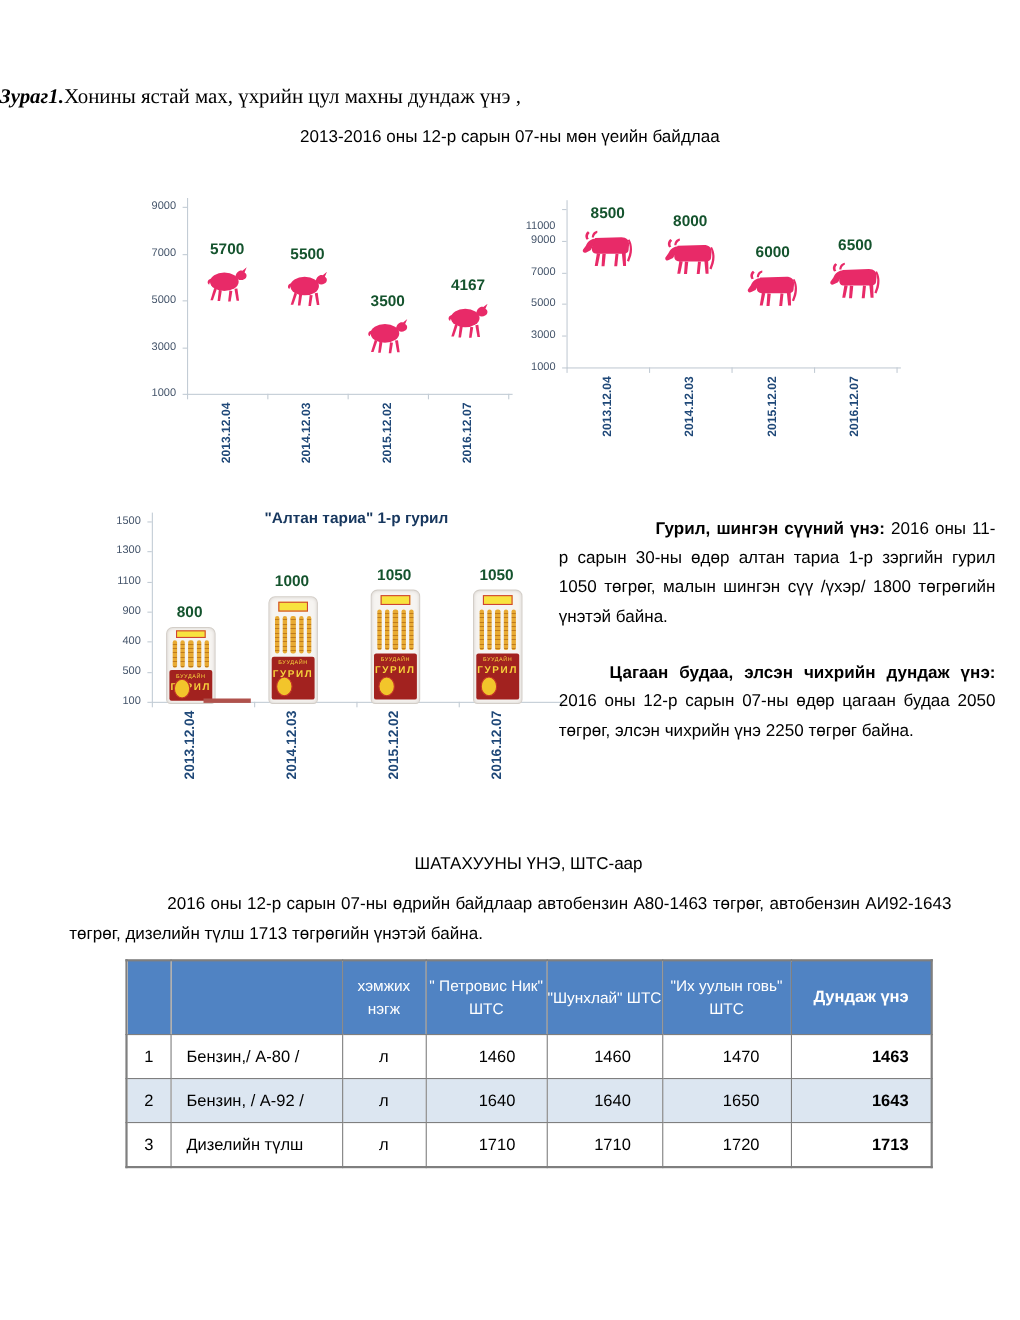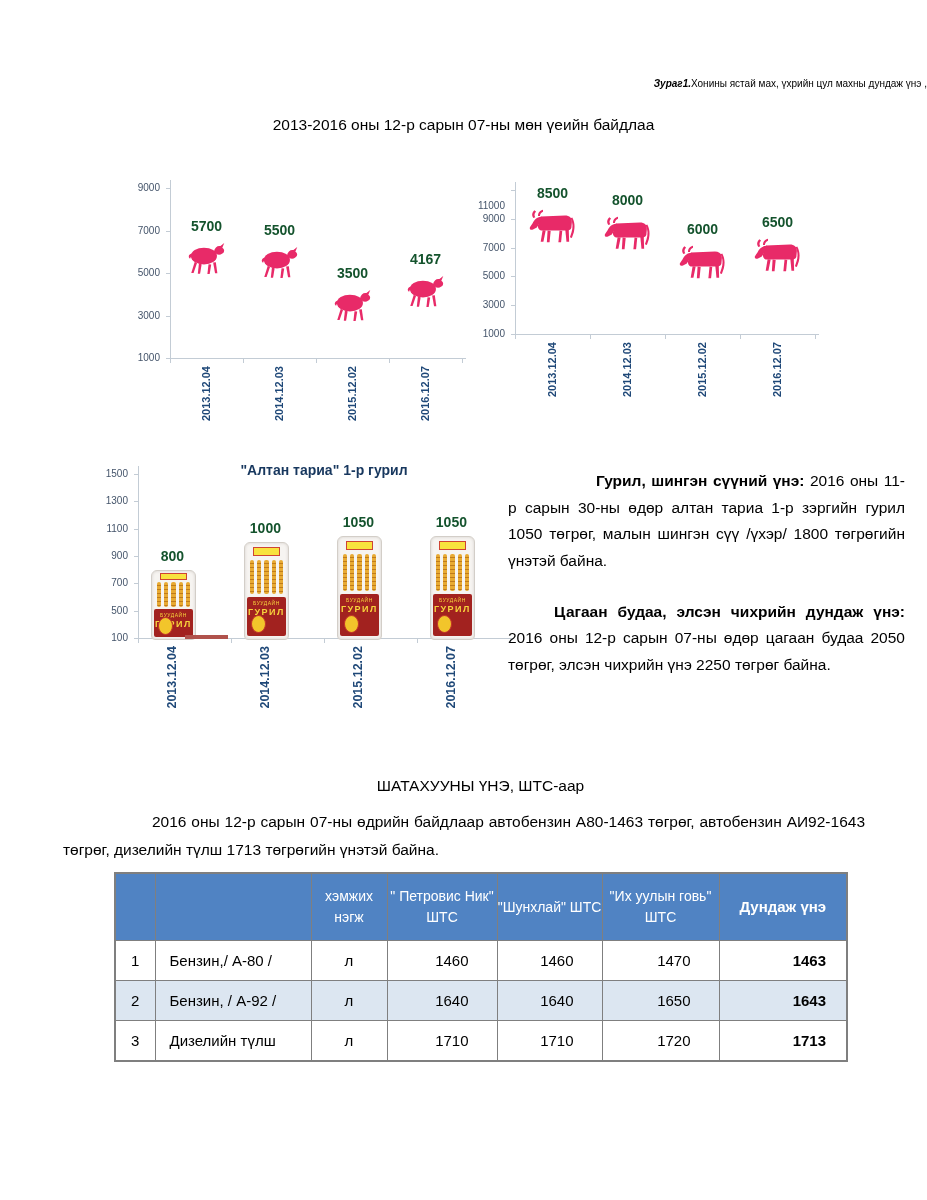--- a/index.html
+++ b/index.html
@@ -1,20 +1,20 @@
 <!DOCTYPE html>
 <html><head>
 <meta charset="utf-8">
 <style>
   html,body{margin:0;padding:0;background:#fff;}
   .page{position:relative;width:927px;height:1200px;background:#fff;overflow:hidden;
         font-family:"Liberation Sans",sans-serif;color:#000;}
 
   
-  .doc-title{position:absolute;top:78px;left:0;width:100%;text-align:right;font-size:10px;}
+  .doc-title{position:absolute;top:78px;left:0;width:100%;text-align:left;font-size:19px;font-family:Liberation Serif, serif;}
   .t-prefix{font-weight:bold;font-style:italic;}
   .doc-title2{position:absolute;top:116px;left:0;width:100%;text-align:center;font-size:15.5px;}
 
   
   .chart{position:absolute;}
   .chart .y-tick{position:absolute;font-size:10px;color:#44546A;text-align:right;white-space:nowrap;}
   .chart .axis{position:absolute;background:#C3CCD5;}
   .chart .val-label{position:absolute;font-weight:bold;color:#14532d;font-size:14px;text-align:center;white-space:nowrap;}
   .chart .x-label{position:absolute;font-weight:bold;color:#1F4878;white-space:nowrap;
                   transform:rotate(-90deg);transform-origin:top left;text-align:right;}
@@ -152,21 +152,21 @@
       </svg>
       <div class="val-label" style="left: 269.5px; width: 80px; top: 41.8px;">6500</div>
       <div class="x-label" style="left: 302.5px; top: 240px; width: 70px; font-size: 11px;">2016.12.07</div>
     </div>
   <div id="chart-flour" class="chart" style="left: 95px; top: 458px; width: 415px; height: 278px;">
       <div class="chart-title" style="left: 43px; top: 4px; width: 372px;">"Алтан тариа" 1-р гурил</div>
       <div class="y-tick" style="left: 0px; width: 33px; top: 174px;">100</div>
       <div class="axis" style="left: 39px; top: 180px; width: 4px; height: 1px;"></div>
       <div class="y-tick" style="left: 0px; width: 33px; top: 146.667px;">500</div>
       <div class="axis" style="left: 39px; top: 152.667px; width: 4px; height: 1px;"></div>
-      <div class="y-tick" style="left: 0px; width: 33px; top: 119.333px;">700</div>
+      <div class="y-tick" style="left: 0px; width: 33px; top: 119.333px;">400</div>
       <div class="axis" style="left: 39px; top: 125.333px; width: 4px; height: 1px;"></div>
       <div class="y-tick" style="left: 0px; width: 33px; top: 92px;">900</div>
       <div class="axis" style="left: 39px; top: 98px; width: 4px; height: 1px;"></div>
       <div class="y-tick" style="left: 0px; width: 33px; top: 64.6667px;">1100</div>
       <div class="axis" style="left: 39px; top: 70.6667px; width: 4px; height: 1px;"></div>
       <div class="y-tick" style="left: 0px; width: 33px; top: 37.3333px;">1300</div>
       <div class="axis" style="left: 39px; top: 43.3333px; width: 4px; height: 1px;"></div>
       <div class="y-tick" style="left: 0px; width: 33px; top: 10px;">1500</div>
       <div class="axis" style="left: 39px; top: 16px; width: 4px; height: 1px;"></div>
       <div class="axis" style="left: 43px; top: 8px; width: 1px; height: 173px;"></div>

